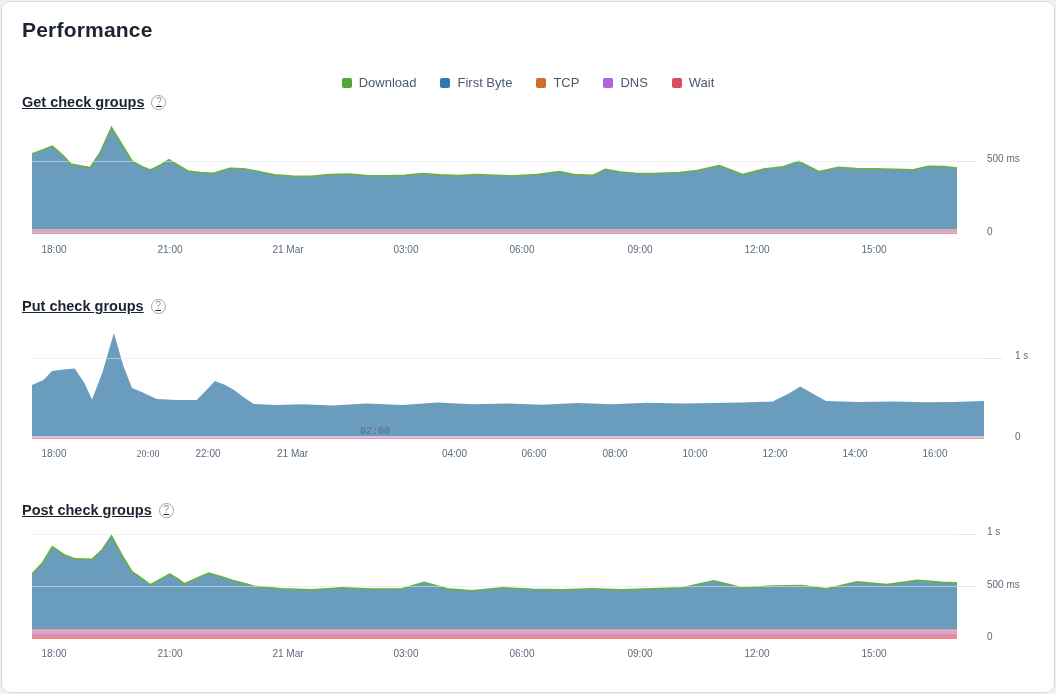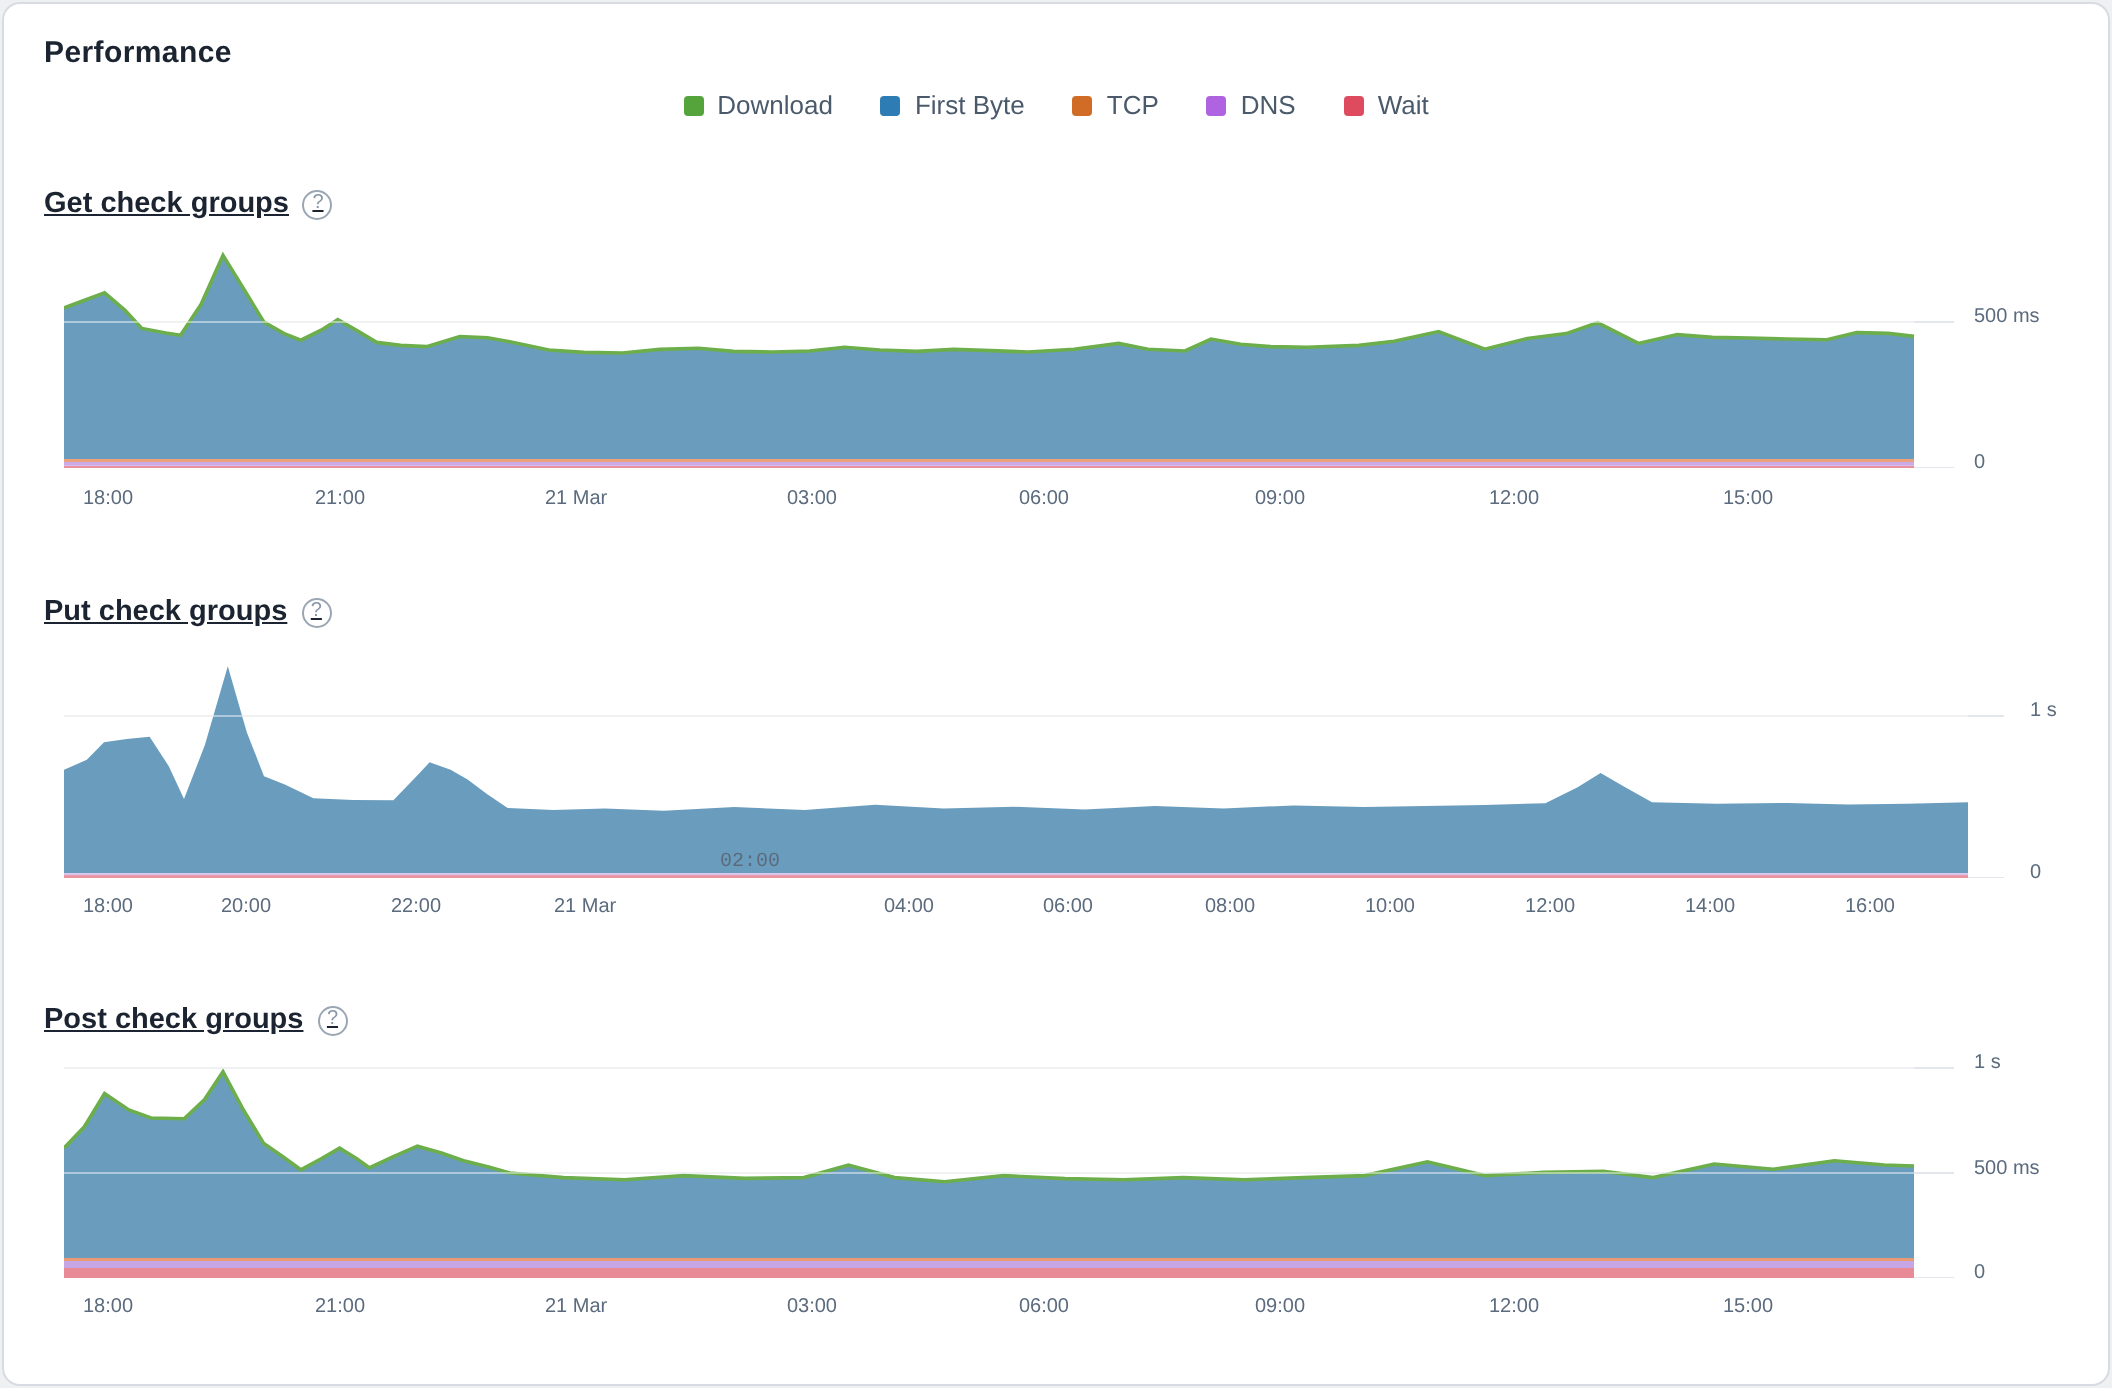--- a/index.html
+++ b/index.html
@@ -5,24 +5,24 @@
   html,body { margin:0; padding:0; background:#eef0f2; }
   body { width:1056px; height:694px; font-family:"Liberation Sans", sans-serif; }
   .card {
     position:relative; box-sizing:border-box;
     width:1054px; height:692px; margin:1px;
     background:#ffffff; border:1px solid #d7dce2; border-radius:9px;
     overflow:hidden;
   }
   .page-title {
     position:absolute; left:20px; top:16px; margin:0;
-    font-size:15px; font-weight:bold; color:#1b2430; letter-spacing:.2px;
+    font-size:21px; font-weight:bold; color:#1b2430; letter-spacing:.2px;
   }
   .legend {
-    position:absolute; left:0; top:43px; width:100%;
+    position:absolute; left:0; top:73px; width:100%;
     display:flex; justify-content:center; align-items:center; gap:24px;
   }
   .legend-item { display:flex; align-items:center; gap:7px; font-size:13px; color:#4b5a6b; }
   .legend-swatch { width:10px; height:10px; border-radius:2px; display:inline-block; }
   .chart-title {
     position:absolute; left:20px; margin:0;
     font-size:14.5px; font-weight:bold; color:#1b2430;
     display:flex; align-items:center; gap:7px;text-decoration:underline;
   }
   .help-icon {
@@ -100,21 +100,21 @@
   <div class="plot" id="plot-1" style="top:318px;"><svg width="970" height="119" viewBox="0 0 970 119">
         <line x1="0" x2="970" y1="38" y2="38" stroke="#e3e6ea" stroke-width="1" shape-rendering="crispEdges"></line>
         <line x1="0" x2="970" y1="119" y2="119" stroke="#e3e6ea" stroke-width="1" shape-rendering="crispEdges"></line>
         <polygon points="0.0,64.9 11.4,59.9 20.0,51.1 31.4,49.5 42.8,48.4 52.4,63.1 60.0,79.5 70.4,52.6 81.9,13.1 91.4,46.1 100.0,68.1 110.4,72.2 124.7,79.1 144.7,80.0 164.7,80.1 177.1,67.2 182.8,61.1 193.3,64.9 201.8,69.8 211.3,76.9 221.8,84.0 244.7,85.0 270.4,84.2 299.9,85.4 335.1,83.5 370.3,85.0 405.6,82.4 439.8,84.2 475.0,83.4 510.3,84.7 545.5,83.0 579.8,84.2 615.0,82.7 650.2,83.5 680.7,83.0 710.2,82.5 740.7,81.6 756.8,73.6 768.3,66.5 780.6,73.6 794.0,81.1 826.3,81.9 861.6,81.5 892.0,82.3 921.5,81.9 952.0,81.1 952,116.6 0,116.6" fill="#6a9dbd"></polygon>
         <rect x="0" width="952" y="117.5" height="1.5" fill="#eb92a0"></rect>
         <rect x="0" width="952" y="116.6" height="1.0" fill="#d8c2ec"></rect>
         <line x1="0" x2="952" y1="38" y2="38" stroke="rgba(255,255,255,0.45)" stroke-width="1" shape-rendering="crispEdges"></line>
       </svg></div>
   <div id="xaxis-1">
       <span class="axis-label x-label" style="left: 51.9912px; top: 446px;">18:00</span>
-      <span class="axis-label x-label" style="left: 121px; top: 446px;">20:00</span>
+      <span class="axis-label x-label" style="left: 146px; top: 446px; font-family: Liberation Serif, serif;">20:00</span>
       <span class="axis-label x-label" style="left: 206px; top: 446px;">22:00</span>
       <span class="axis-label x-label" style="left: 290.562px; top: 446px;">21 Mar</span>
       <span class="axis-label x-label" style="left: 373.006px; top: 424px; font-family: Liberation Mono, monospace;">02:00</span>
       <span class="axis-label x-label" style="left: 452.498px; top: 446px;">04:00</span>
       <span class="axis-label x-label" style="left: 531.99px; top: 446px;">06:00</span>
       <span class="axis-label x-label" style="left: 613.005px; top: 446px;">08:00</span>
       <span class="axis-label x-label" style="left: 692.973px; top: 446px;">10:00</span>
       <span class="axis-label x-label" style="left: 773.036px; top: 446px;">12:00</span>
       <span class="axis-label x-label" style="left: 853.004px; top: 446px;">14:00</span>
       <span class="axis-label x-label" style="left: 932.972px; top: 446px;">16:00</span>

